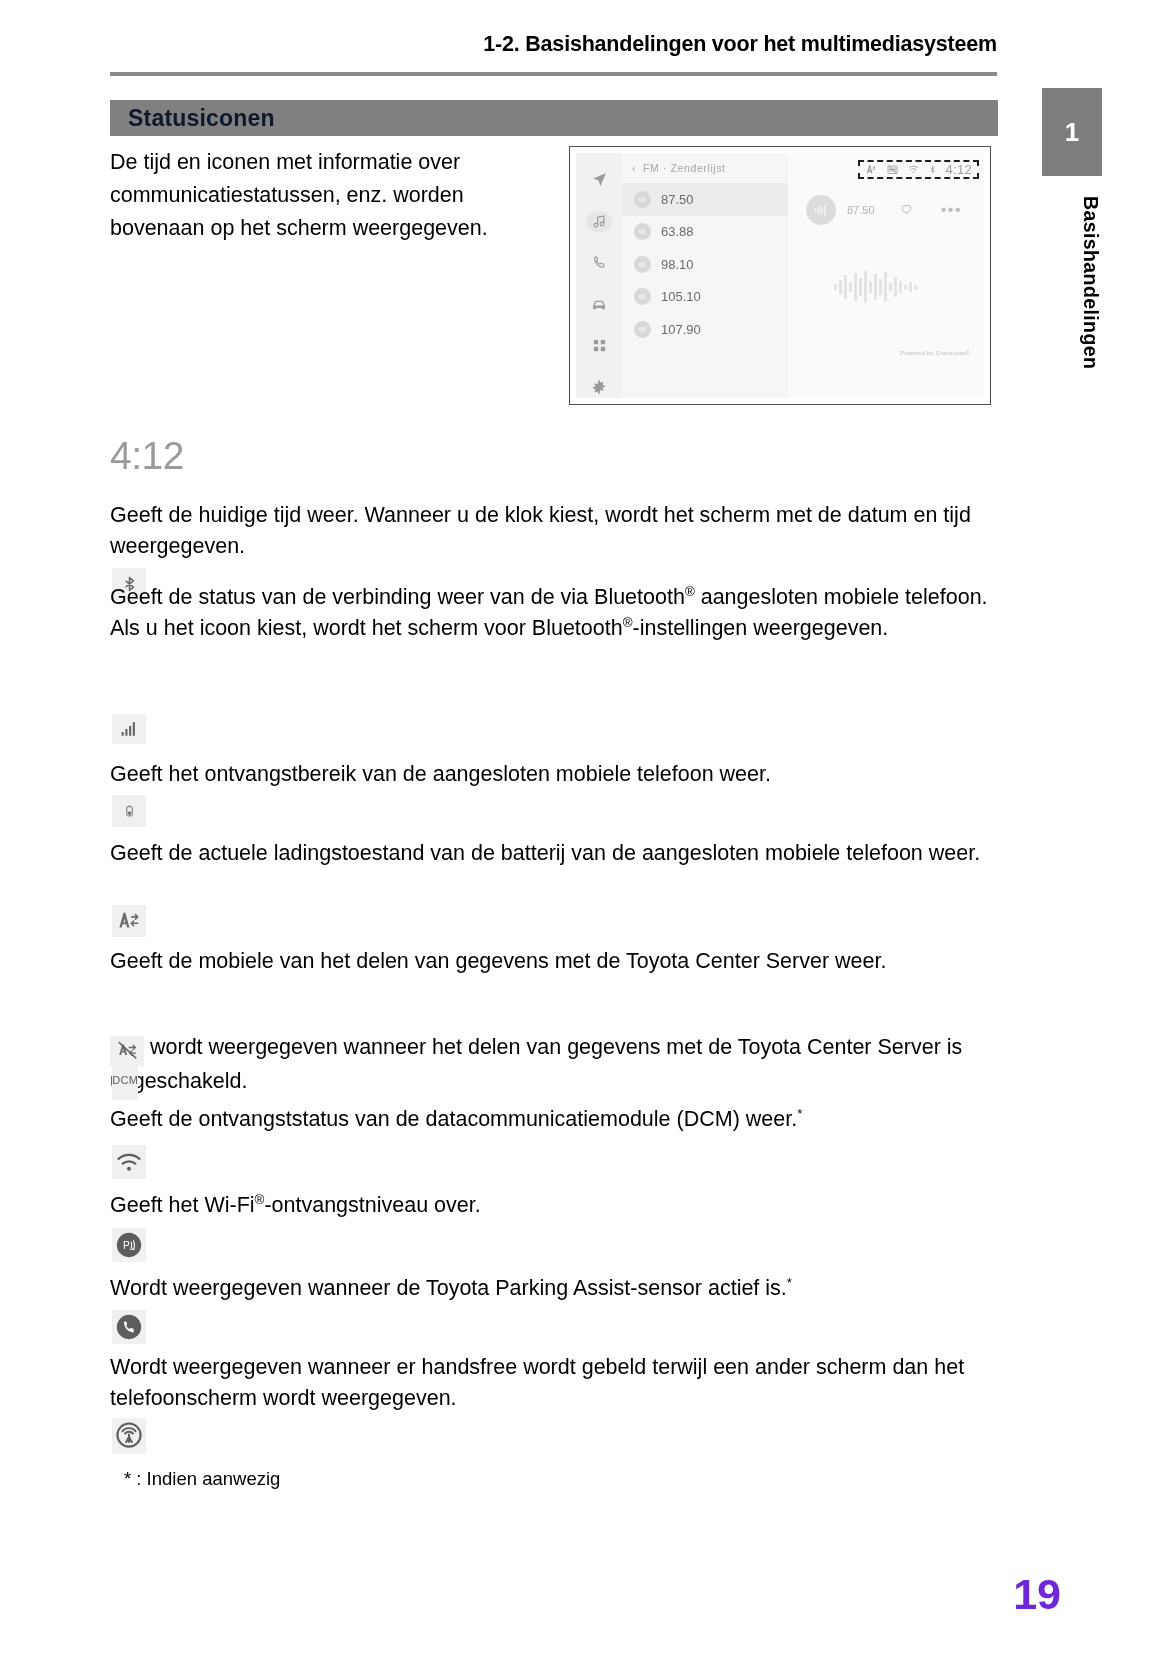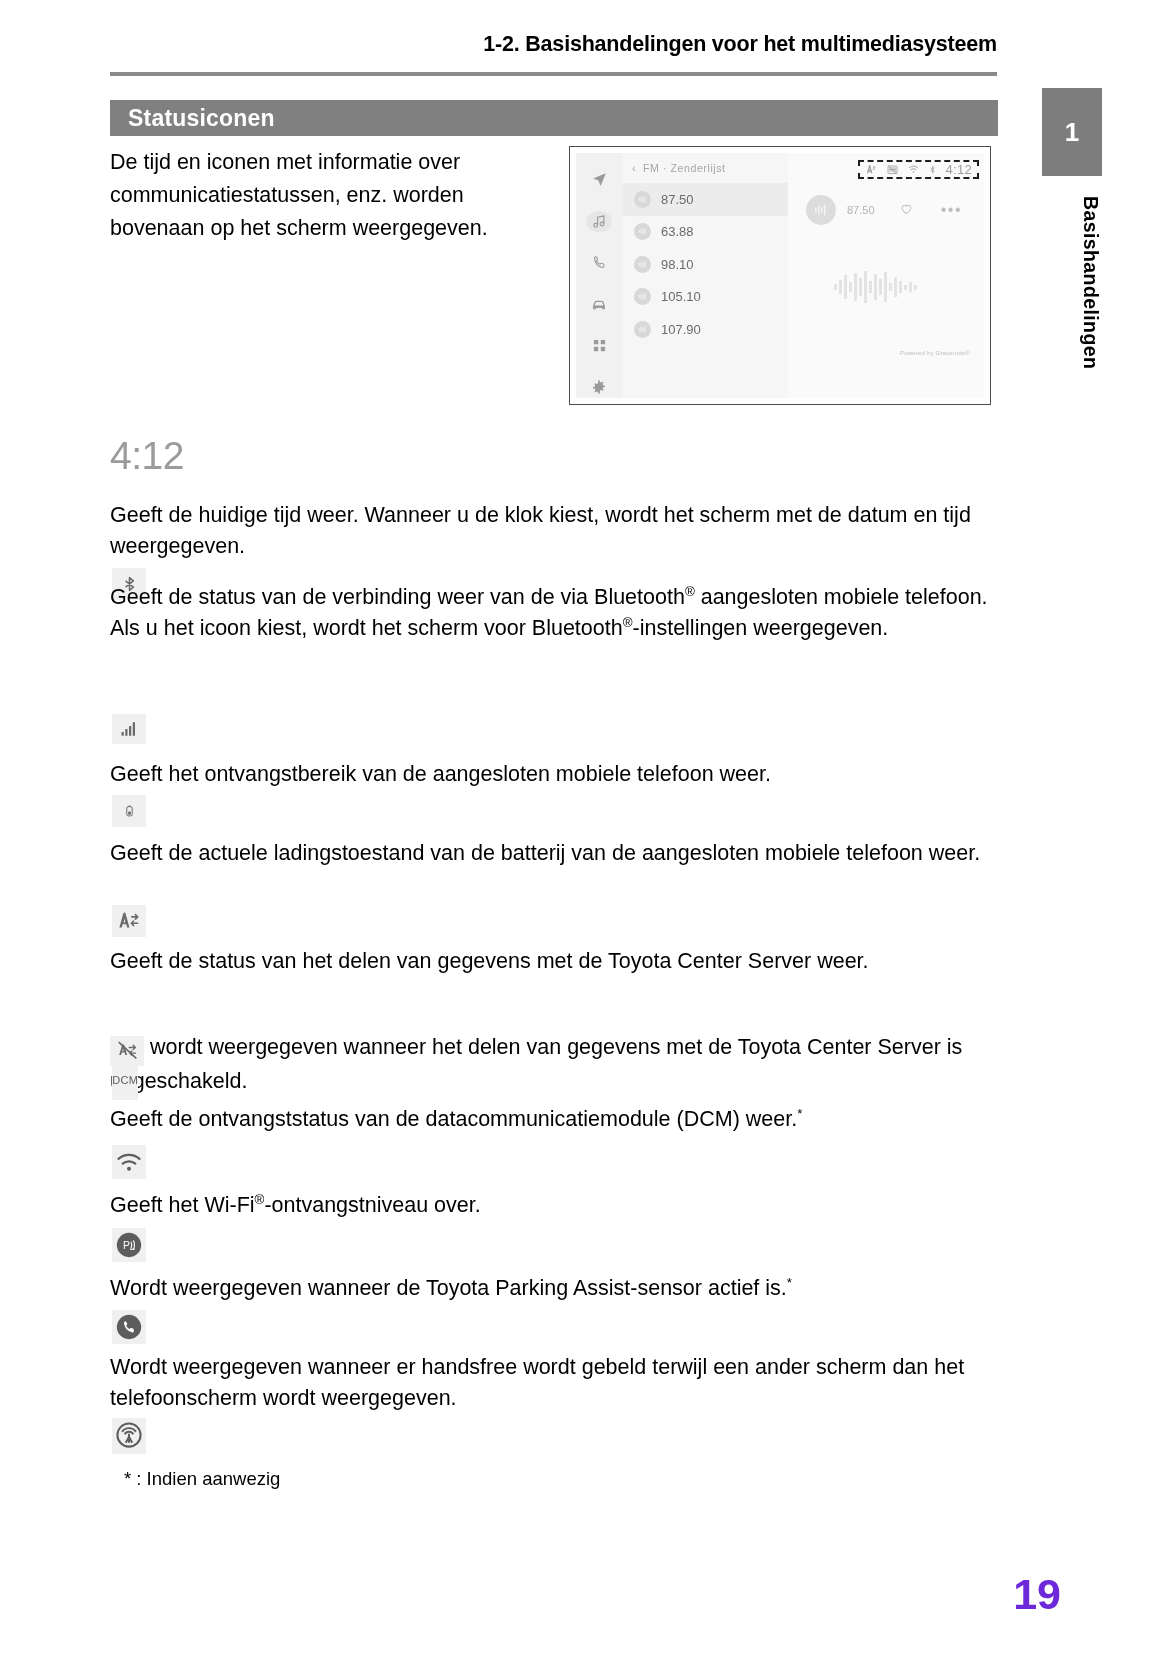--- a/index.html
+++ b/index.html
@@ -76,21 +76,21 @@
     position: absolute;
     top: 100px;
     left: 110px;
     width: 888px;
     height: 36px;
     background: #808080;
     display: flex;
     align-items: center;
   }
   .banner-text {
-    color: #ffffff;
+    color: #0f172a;
     font-size: 23px;
     font-weight: bold;
     padding-left: 18px;
     letter-spacing: 0.2px;
   }
 
   
   .intro {
     position: absolute;
     top: 146px;
@@ -540,21 +540,21 @@
       </svg>
   </div>
   <div class="para" style="top:838px">Geeft de actuele ladingstoestand van de batterij van de aangesloten mobiele telefoon weer.</div>
 
   <div class="icon-chip" style="top:905px;width:34px;height:32px">
     <svg width="24" height="22" viewBox="0 0 24 24" fill="#6b6b6b">
         <path d="M6 3 1.5 19h2.6l.9-3.4h4l.9 3.4h2.6L8 3H6zm.1 10.6L7 9.4l.9 4.2H6.1z"></path>
         <path d="M15 7.5h6.5M19 5l2.5 2.5L19 10M21.5 14.5H15M17 12l-2.5 2.5L17 17" fill="none" stroke="#6b6b6b" stroke-width="1.7" stroke-linecap="round" stroke-linejoin="round"></path>
       </svg>
   </div>
-  <div class="para" style="top:946px">Geeft de status van het delen van gegevens met de Toyota Center Server weer.</div>
+  <div class="para" style="top:946px">Geeft de mobiele van het delen van gegevens met de Toyota Center Server weer.</div>
 
   <div class="para" style="top:1032px">
     <span class="inline-chip">
       <svg width="23" height="21" viewBox="0 0 24 24" fill="#6b6b6b">
           <path d="M6 5 2.5 17h2.2l.7-2.6h3.3l.7 2.6h2.2L8 5H6zm.1 7.8.8-3.4.8 3.4H6.1z"></path>
           <path d="M14 8.5h7M18.5 6l2.5 2.5-2.5 2.5M21 15h-6M17 12.5 14.5 15 17 17.5" fill="none" stroke="#6b6b6b" stroke-width="1.6" stroke-linecap="round" stroke-linejoin="round"></path>
           <path d="M2 2.5 22 21" stroke="#6b6b6b" stroke-width="2" fill="none"></path>
         </svg>
     </span><span>wordt weergegeven wanneer het delen van gegevens met de Toyota Center Server is uitgeschakeld.</span>
   </div>

